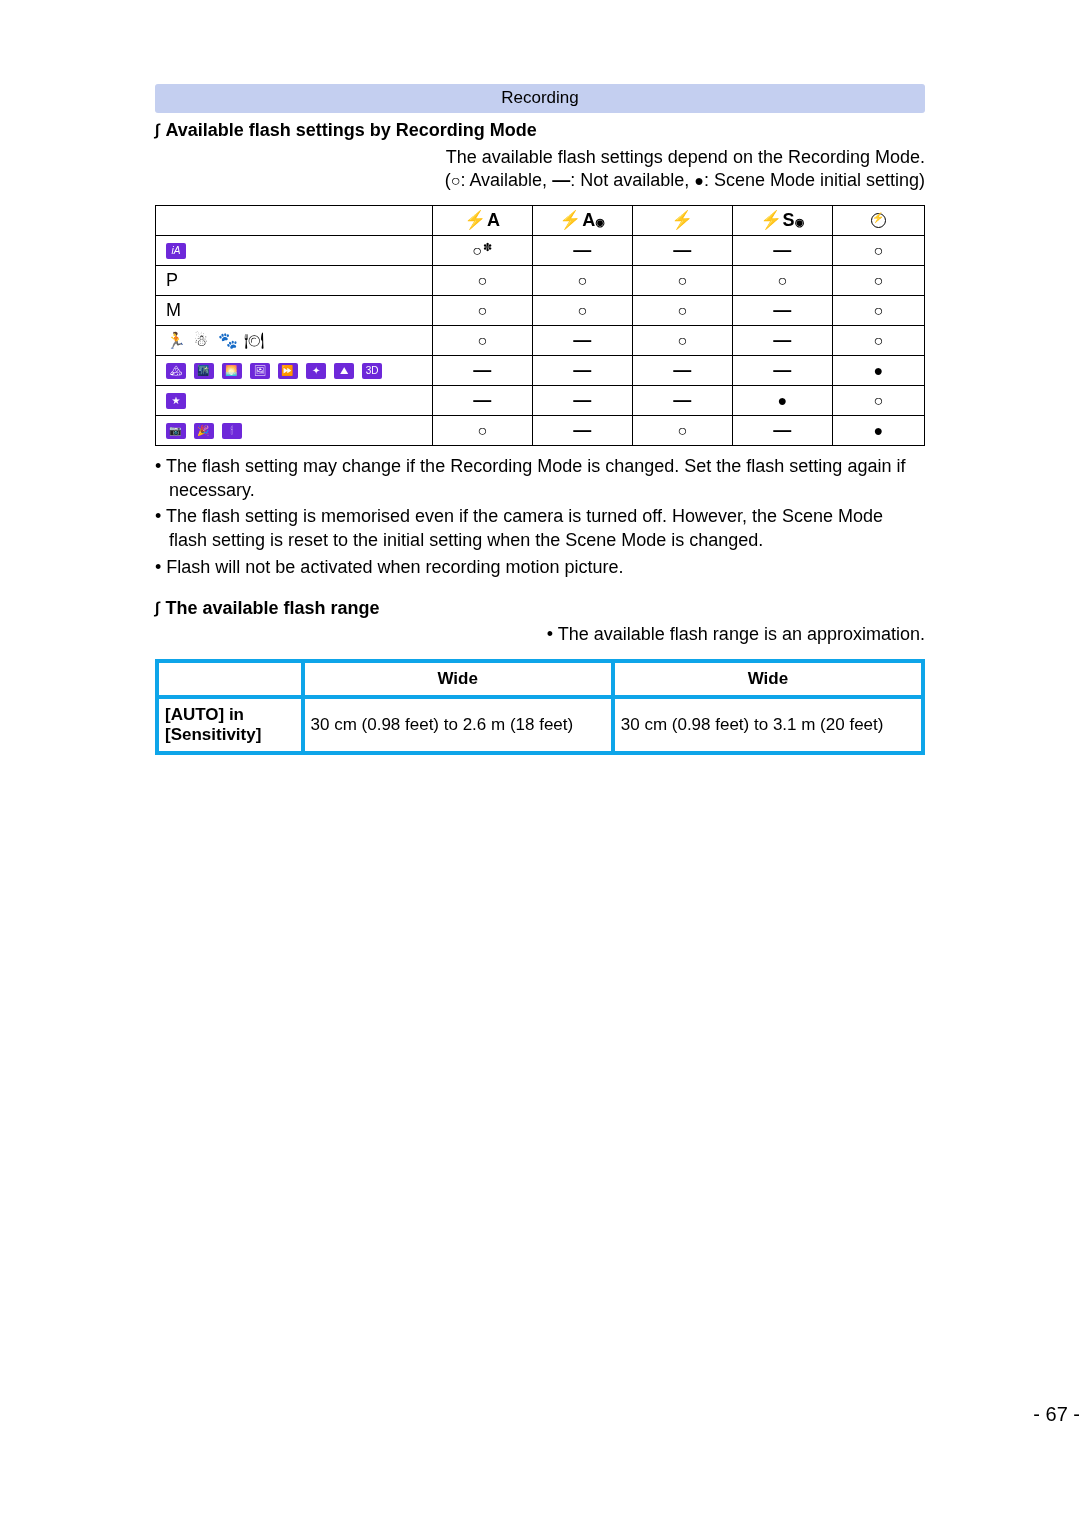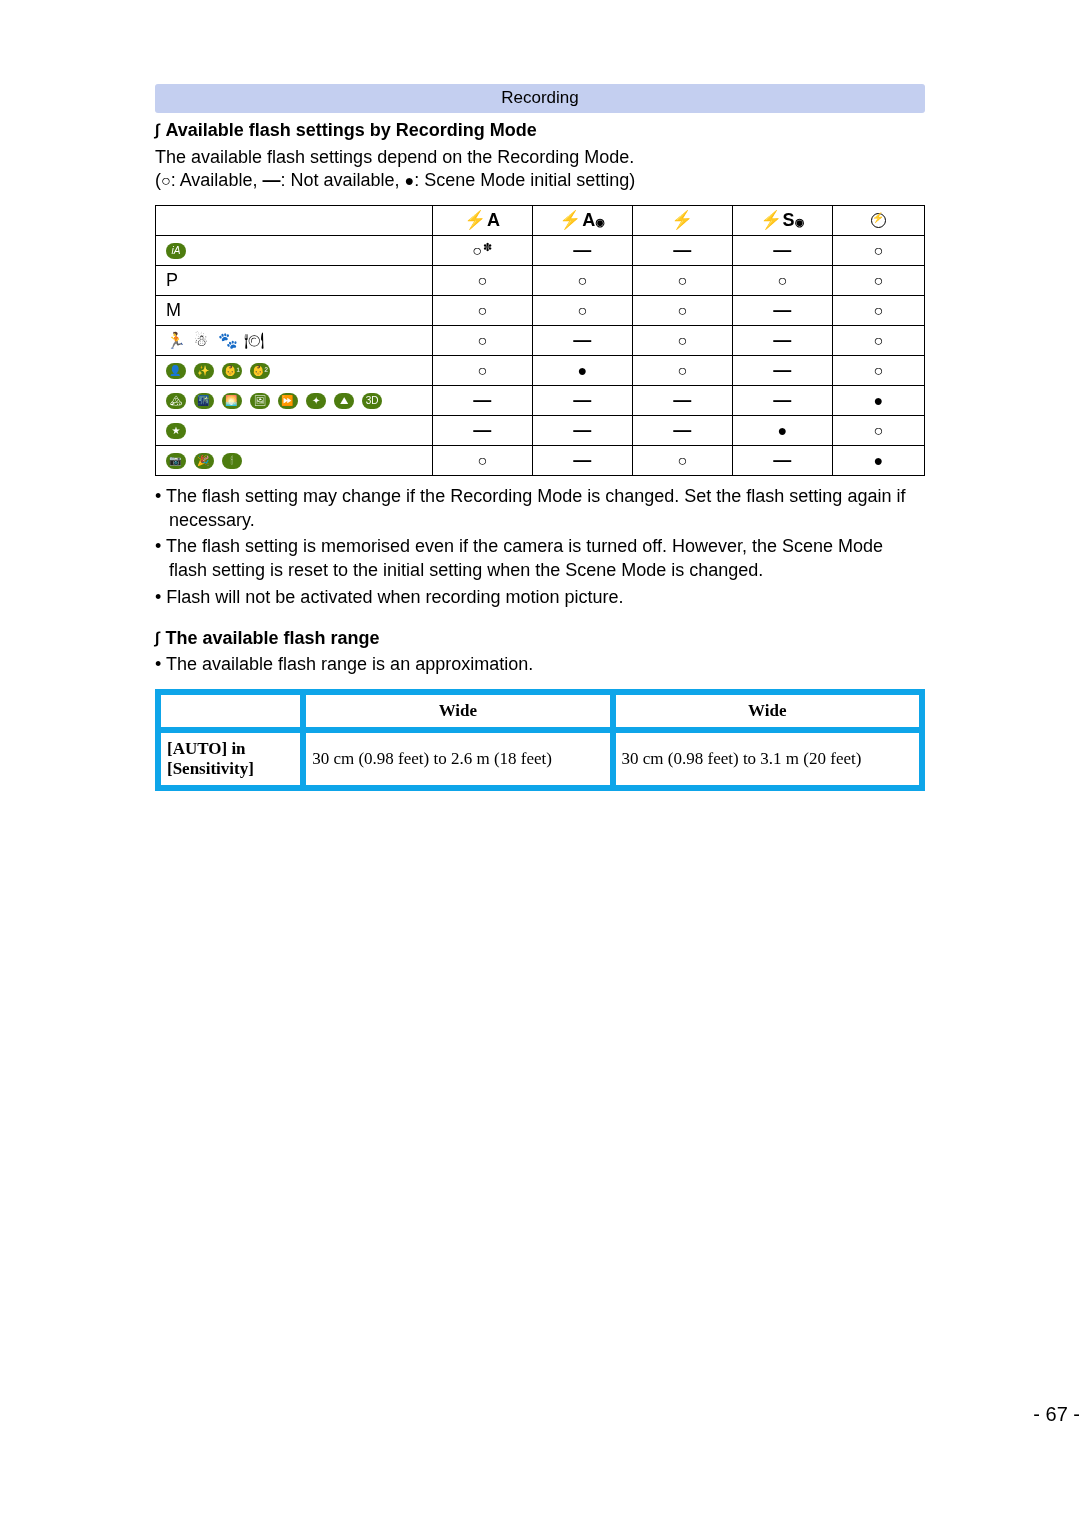--- a/index.html
+++ b/index.html
@@ -39,20 +39,21 @@
   }
   .heading {
     font-weight: bold;
     font-size: 18px;
     margin: 6px 0 3px 0;
     line-height: 1.3;
   }
   .body-text {
     font-size: 18px;
     line-height: 1.3;
+    text-align: right;
   }
   
   table.flash {
     border-collapse: collapse;
     width: 100%;
     margin-top: 12px;
     table-layout: fixed;
   }
   table.flash th, table.flash td {
     border: 1px solid #000;
@@ -75,24 +76,23 @@
     font-size: 16px;
   }
   
   table.range {
     border-collapse: collapse;
     width: 100%;
     margin-top: 12px;
     table-layout: fixed;
   }
   table.range th, table.range td {
-    border: 6px solid #0ea5e9;
+    border: 4px solid #0ea5e9;
     padding: 6px 6px;
     font-size: 17px;
-    font-family: Liberation Serif, serif;
   }
   table.range .headcell {
     text-align: center;
     font-weight: bold;
     background: #fff;
   }
   table.range .rowhead {
     font-weight: bold;
   }
   table.range .rangeval {
@@ -117,26 +117,26 @@
     right: 0;
     text-align: right;
     font-size: 20px;
     color: #000;
   }
   
   .mode-icon {
     display: inline-block;
     width: 20px;
     height: 16px;
-    background: #4d7c0f;
+    background: #6d28d9;
     color: #fff;
     font-size: 10px;
     line-height: 16px;
     text-align: center;
-    border-radius: 8px;
+    border-radius: 2px;
     margin-right: 3px;
     vertical-align: middle;
     font-family: sans-serif;
     overflow: hidden;
   }
   .plain-icon {
     display: inline-block;
     width: 18px;
     text-align: center;
     font-size: 16px;
@@ -275,33 +275,20 @@
           <span class="plain-icon">🐾</span>
           <span class="plain-icon">🍽</span>
         </td>
         <td class="val"><span class="sym-circle">○</span></td>
         <td class="val"><span class="sym-dash">—</span></td>
         <td class="val"><span class="sym-circle">○</span></td>
         <td class="val"><span class="sym-dash">—</span></td>
         <td class="val"><span class="sym-circle">○</span></td>
       </tr>
 
-      <tr>
-        <td class="label-cell">
-          <span class="mode-icon">👤</span>
-          <span class="mode-icon">✨</span>
-          <span class="mode-icon">👶¹</span>
-          <span class="mode-icon">👶²</span>
-        </td>
-        <td class="val"><span class="sym-circle">○</span></td>
-        <td class="val"><span class="sym-filled">●</span></td>
-        <td class="val"><span class="sym-circle">○</span></td>
-        <td class="val"><span class="sym-dash">—</span></td>
-        <td class="val"><span class="sym-circle">○</span></td>
-      </tr>
 
       <tr>
         <td class="label-cell">
           <span class="mode-icon">🏔</span>
           <span class="mode-icon">🌃</span>
           <span class="mode-icon">🌅</span>
           <span class="mode-icon">🖼</span>
           <span class="mode-icon">⏩</span>
           <span class="mode-icon">✦</span>
           <span class="mode-icon">⛰</span>

